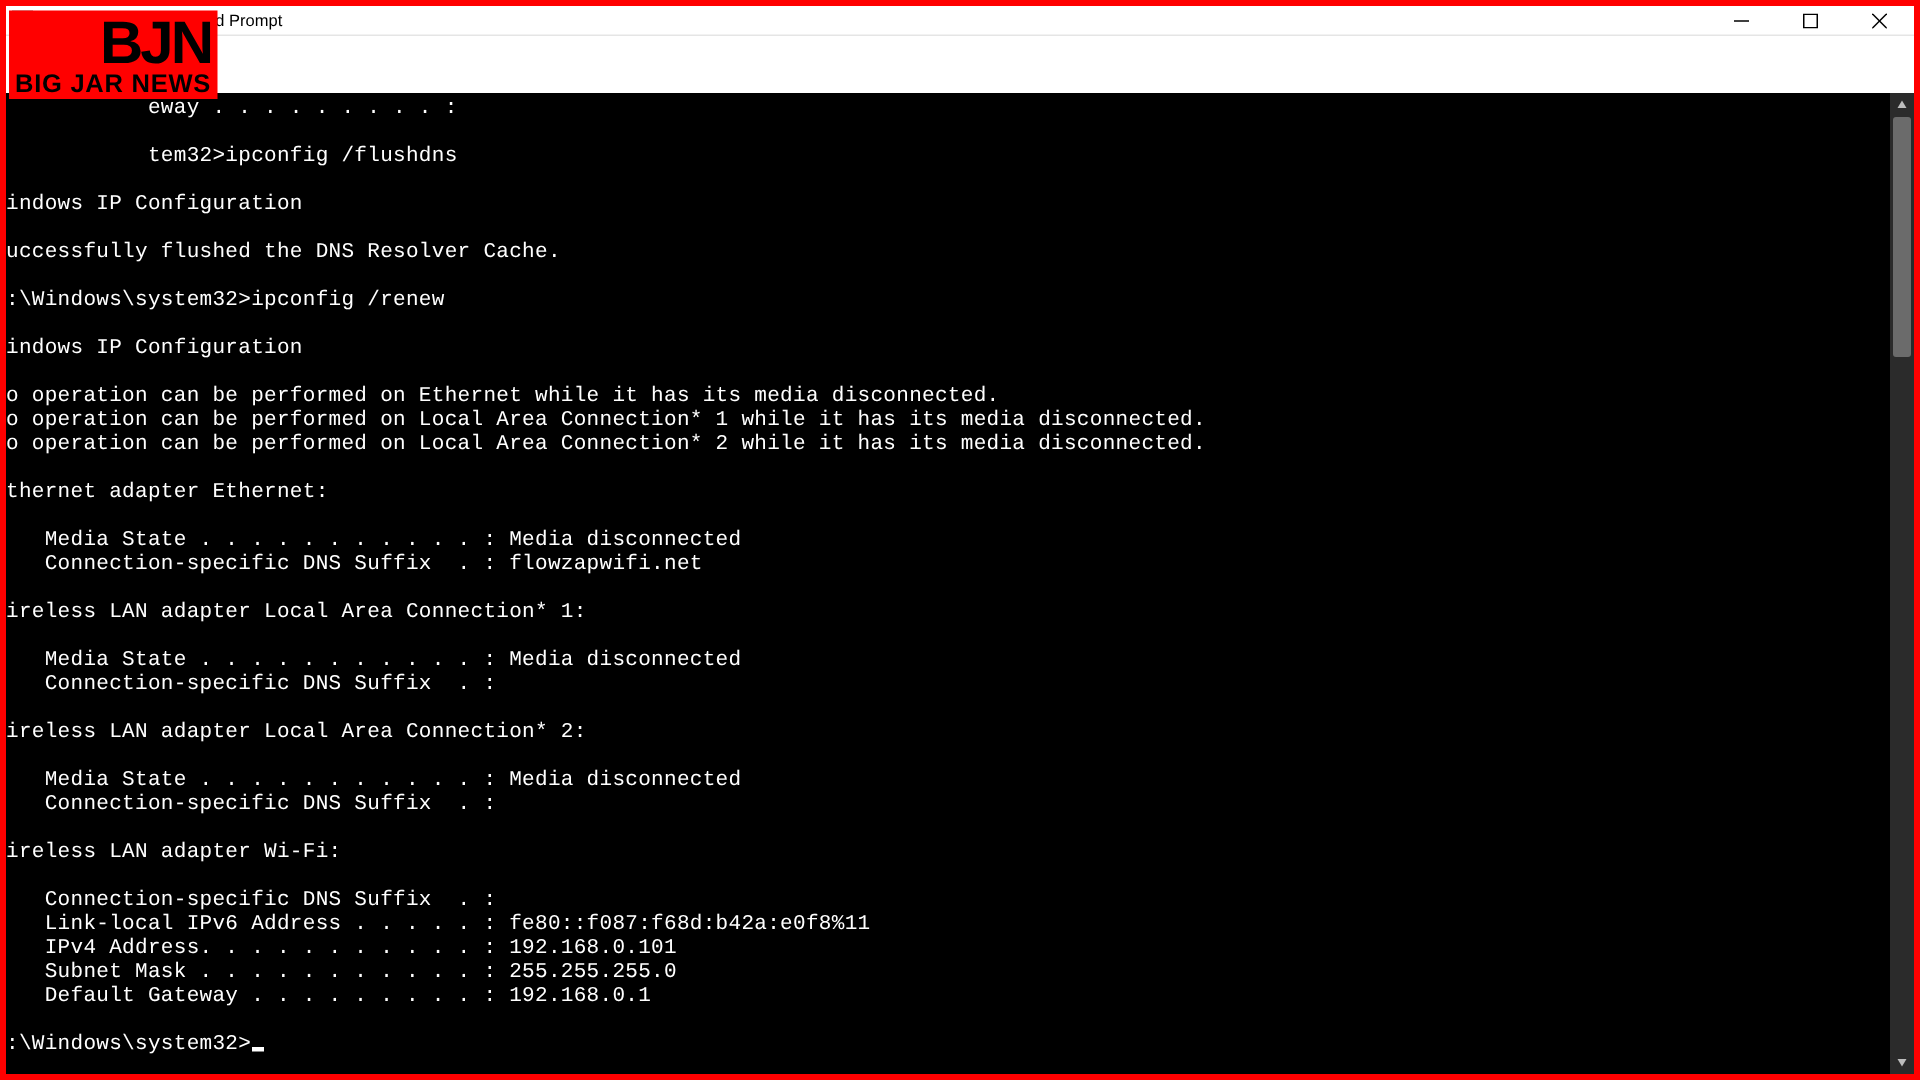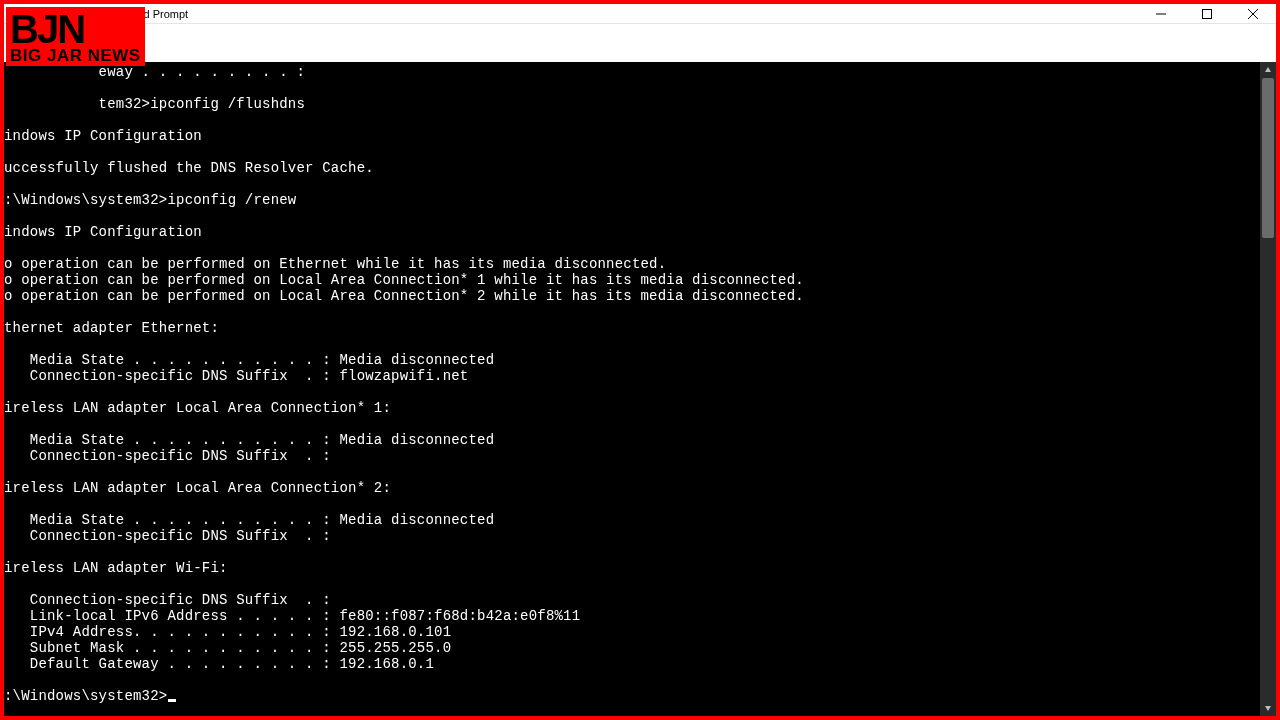--- a/index.html
+++ b/index.html
@@ -105,20 +105,21 @@
     color: #000;
     padding: 2px 4px 2px 4px;
     line-height: 1;
   }
   .logo-top {
     font-family: Impact, "Arial Black", sans-serif;
     font-size: 40px;
     font-weight: 900;
     letter-spacing: -2px;
     color: #000;
+    text-align: right;
   }
   .logo-sub {
     font-family: Arial, sans-serif;
     font-weight: 900;
     font-size: 17px;
     letter-spacing: 0.5px;
     color: #000;
     background: #ff0000;
     margin-top: -2px;
   }

